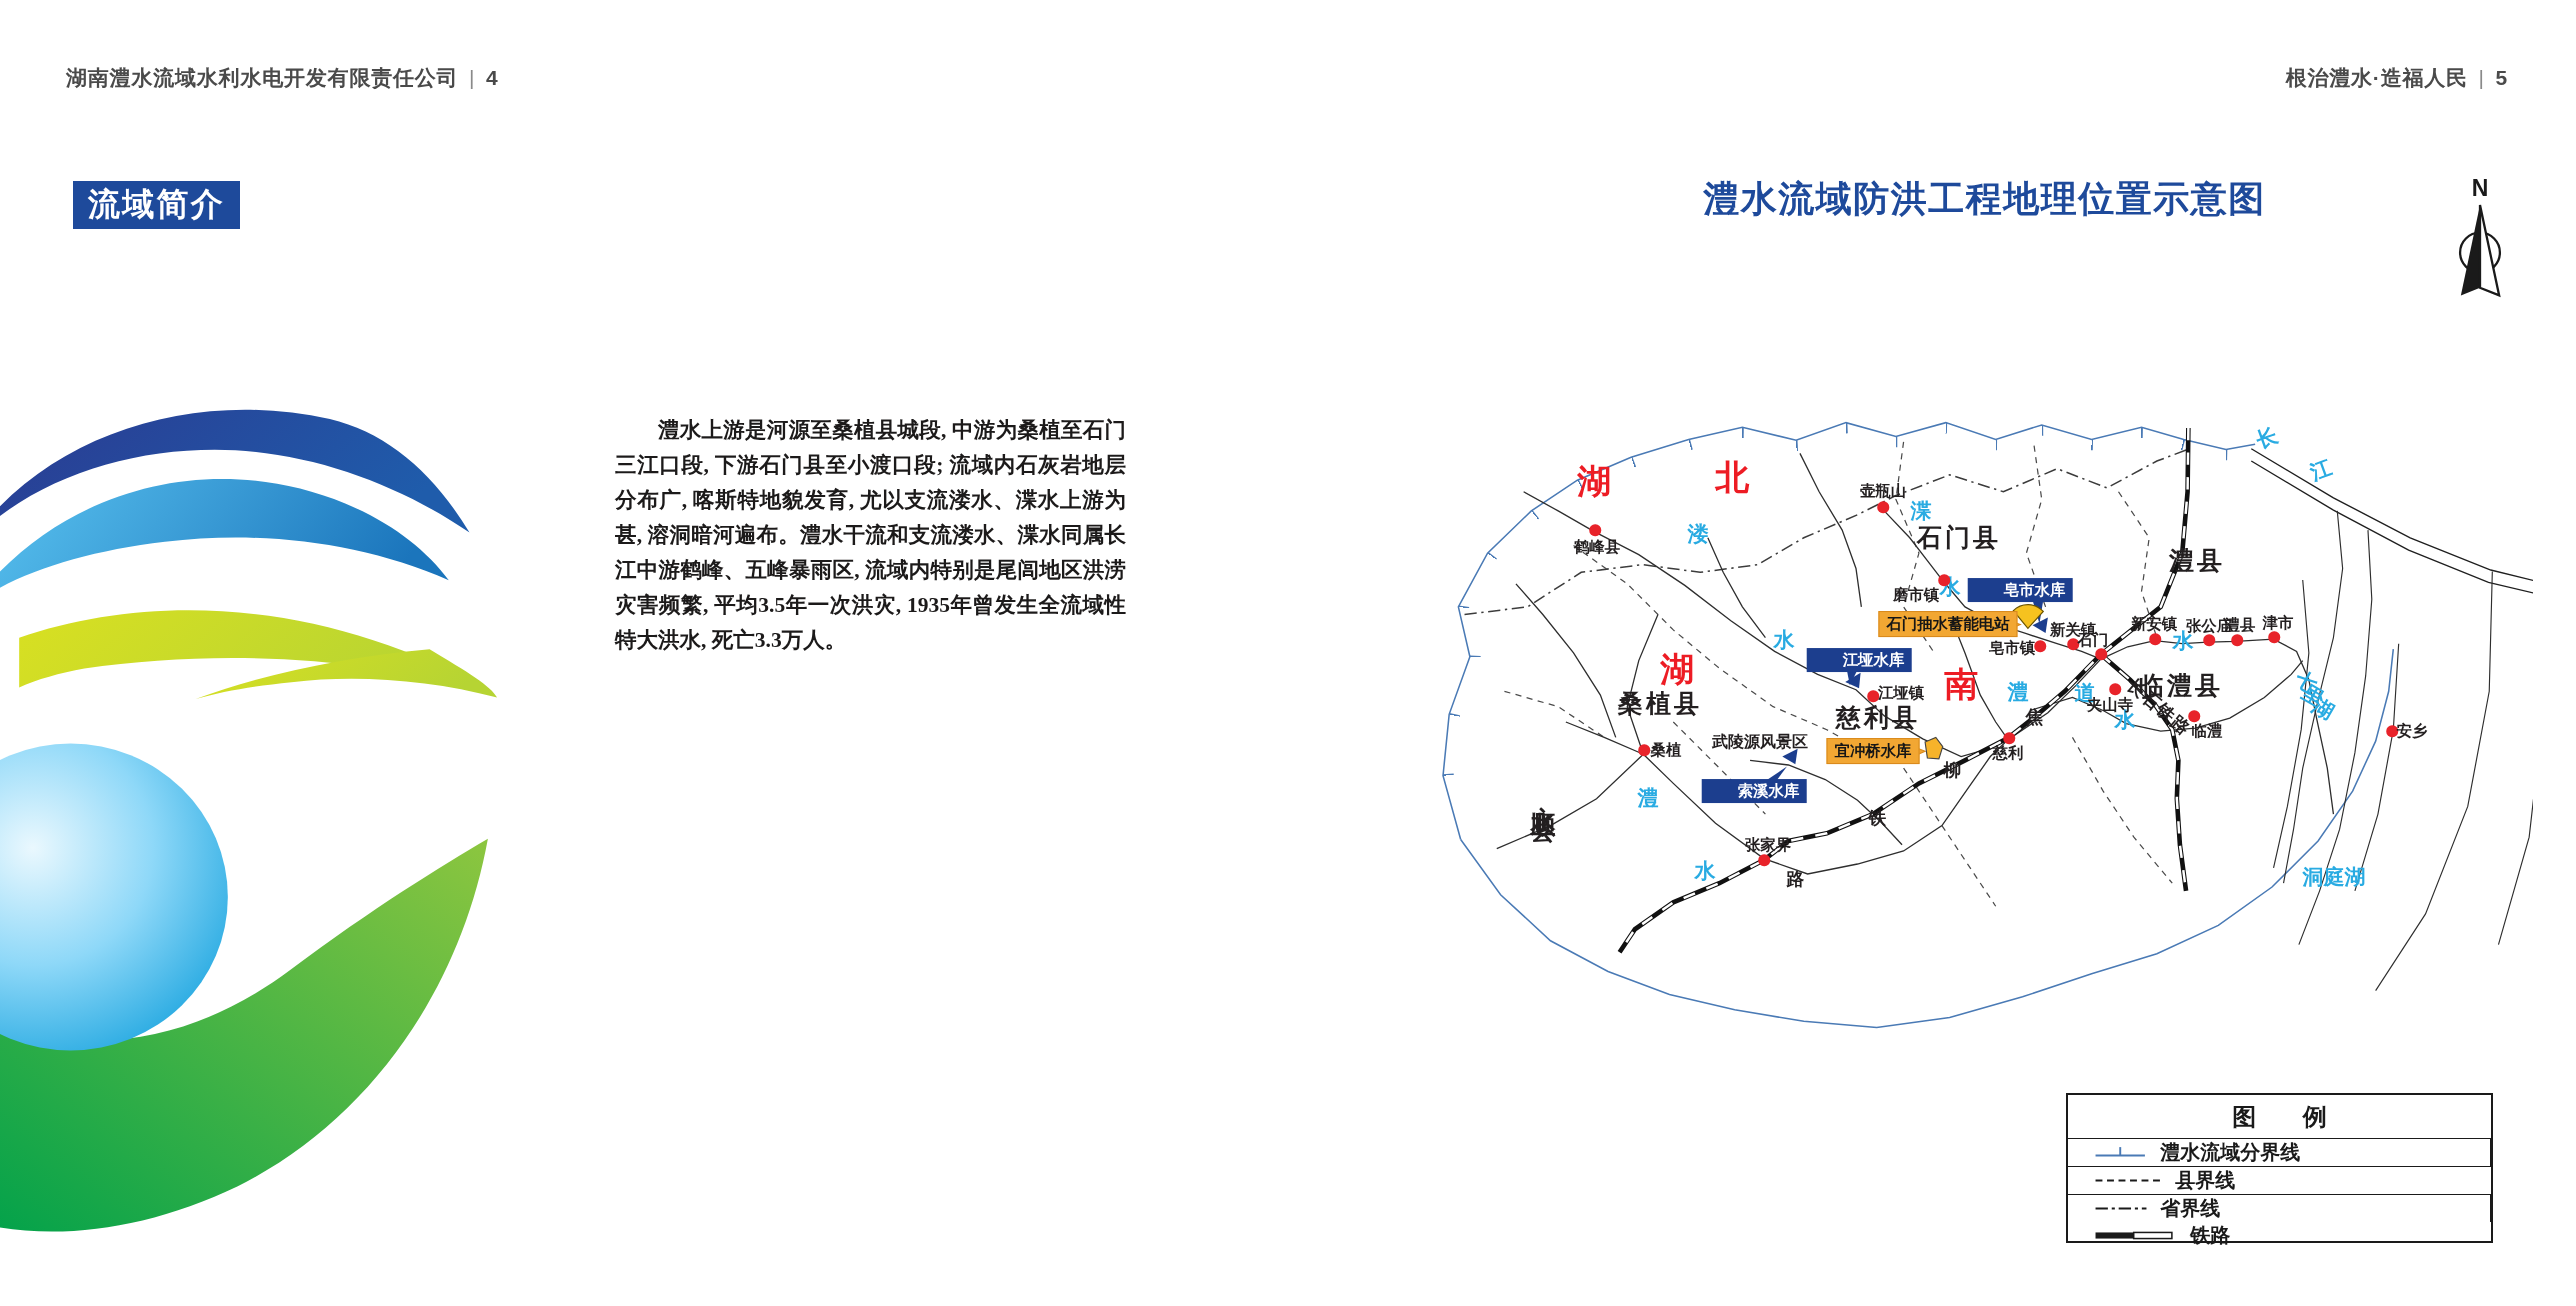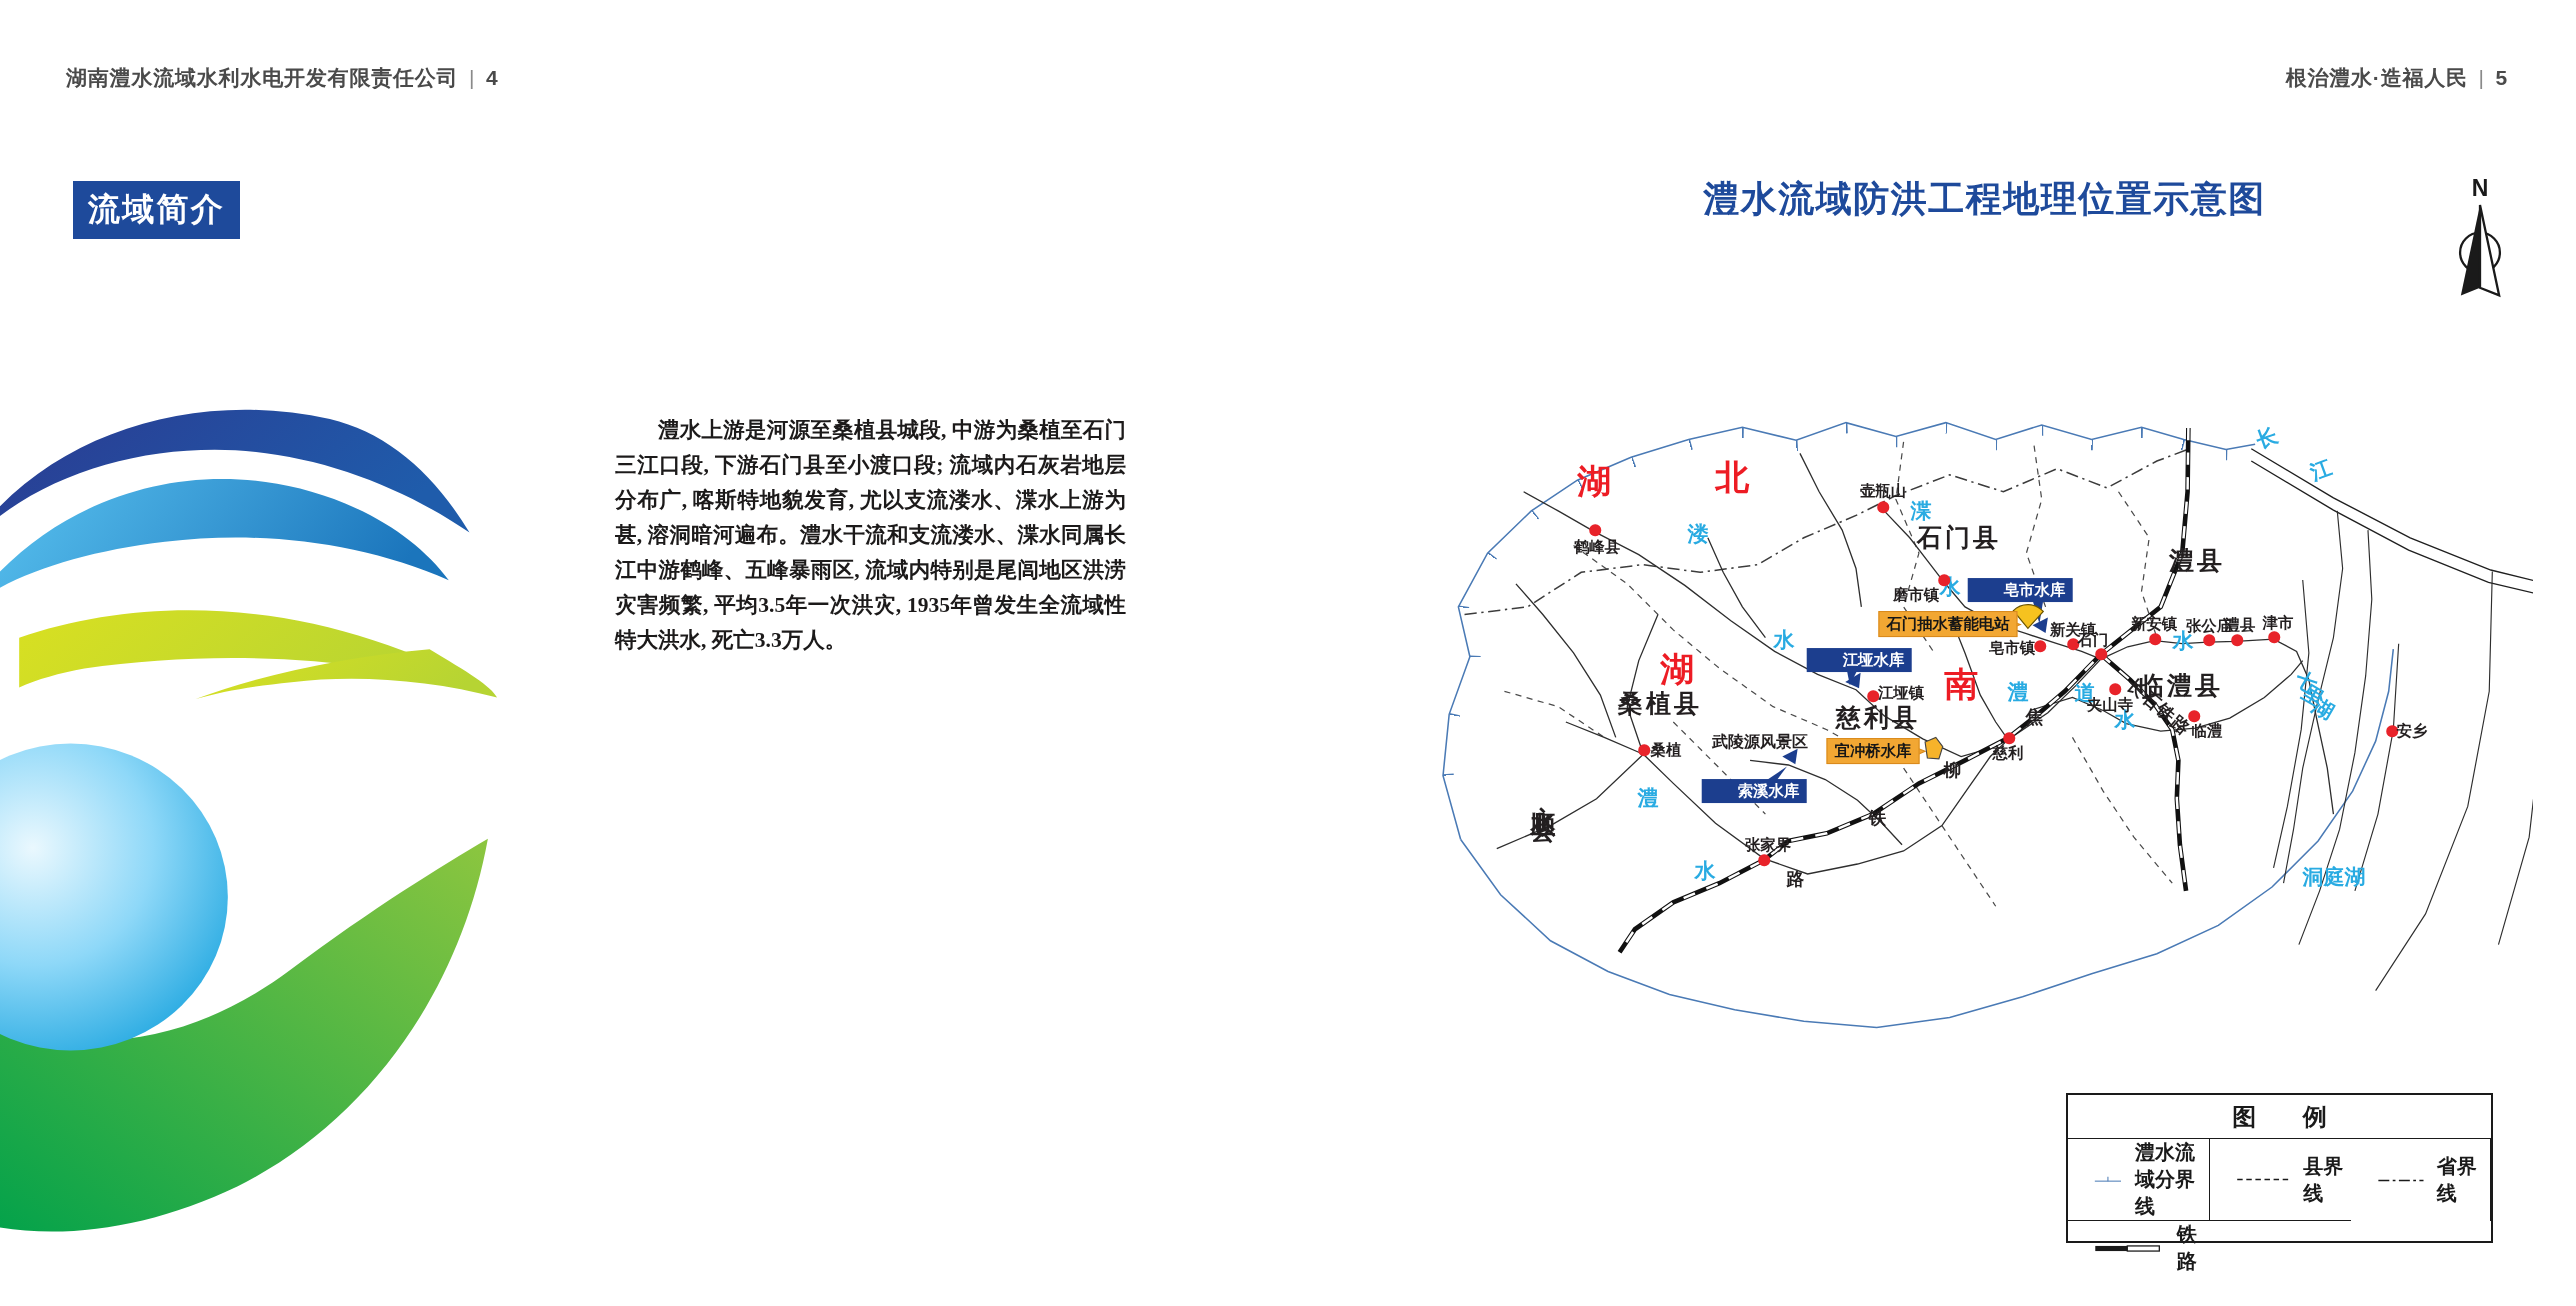--- a/index.html
+++ b/index.html
@@ -4,21 +4,21 @@
 <style>
   html,body{margin:0;padding:0;}
   body{width:2576px;height:1306px;position:relative;background:#ffffff;overflow:hidden;
        font-family:"Liberation Sans",sans-serif;}
   
   .hdr{position:absolute;top:64px;font-size:21px;font-weight:bold;color:#4a4a4a;letter-spacing:0.8px;}
   #hdr-left{left:66px;}
   #hdr-right{right:68px;text-align:right;}
   .hdr .sep{color:#8a8a8a;margin:0 10.7px;font-weight:normal;}
   
-  #section-title-box{position:absolute;left:73px;top:181px;width:167px;height:58px;
+  #section-title-box{position:absolute;left:73px;top:181px;width:167px;height:48px;
       background:#1e4a9b;color:#fff;display:flex;align-items:center;justify-content:center;
       font-size:32px;font-weight:bold;letter-spacing:2.3px;}
   #body-text{position:absolute;left:615px;top:413px;width:511px;color:#1c1a1a;
       font-family:"Liberation Serif",serif;font-weight:bold;font-size:21.5px;line-height:35px;
       text-align:justify;}
   #body-text p{margin:0 0 34px 0;text-indent:2em;}
   
   #map-title{position:absolute;left:1689px;top:175px;width:591px;text-align:center;
       font-size:36px;font-weight:bold;color:#1e4a9b;letter-spacing:1.5px;}
   #compass{position:absolute;left:2454px;top:175px;width:52px;text-align:center;}
@@ -36,21 +36,21 @@
   .dot{position:absolute;width:11.5px;height:11.5px;background:#e8232a;border-radius:50%;
        transform:translate(-50%,-50%);}
   .badge{font-size:15.4px;padding:3.1px 7px;line-height:1.15;}
   .badge.navy{background:#1c3e8e;color:#ffffff;padding-left:36px;}
   .badge.orange{background:#f2a733;color:#161616;border:1.5px solid #d8891c;}
   
   #legend{position:absolute;left:2066px;top:1093px;width:427px;height:150px;
       border:2.3px solid #1a1a1a;box-sizing:border-box;background:#fff;}
   #legend .ltitle{height:43px;display:flex;align-items:center;justify-content:center;
       font-size:24px;font-weight:bold;letter-spacing:20px;color:#1a1a1a;border-bottom:1.5px solid #1a1a1a;text-indent:20px;}
-  #legend .grid{display:grid;grid-template-columns:1fr 1fr 1fr;grid-template-rows:1fr 1fr;height:103px;}
+  #legend .grid{display:grid;grid-template-columns:1fr;grid-template-rows:1fr 1fr;height:103px;}
   #legend .cell{display:flex;align-items:center;gap:12.3px;padding-left:26px;box-sizing:border-box;}
   #legend .cell.bb{border-bottom:1.5px solid #1a1a1a;}
   #legend .cell.br{border-right:1.5px solid #1a1a1a;}
   #legend .cell .lab{font-size:20px;font-weight:bold;color:#1a1a1a;}
 </style>
 </head>
 <body>
 
 <div class="hdr" id="hdr-left">
   <span>湖南澧水流域水利水电开发有限责任公司</span><span class="sep">|</span><span>4</span>

